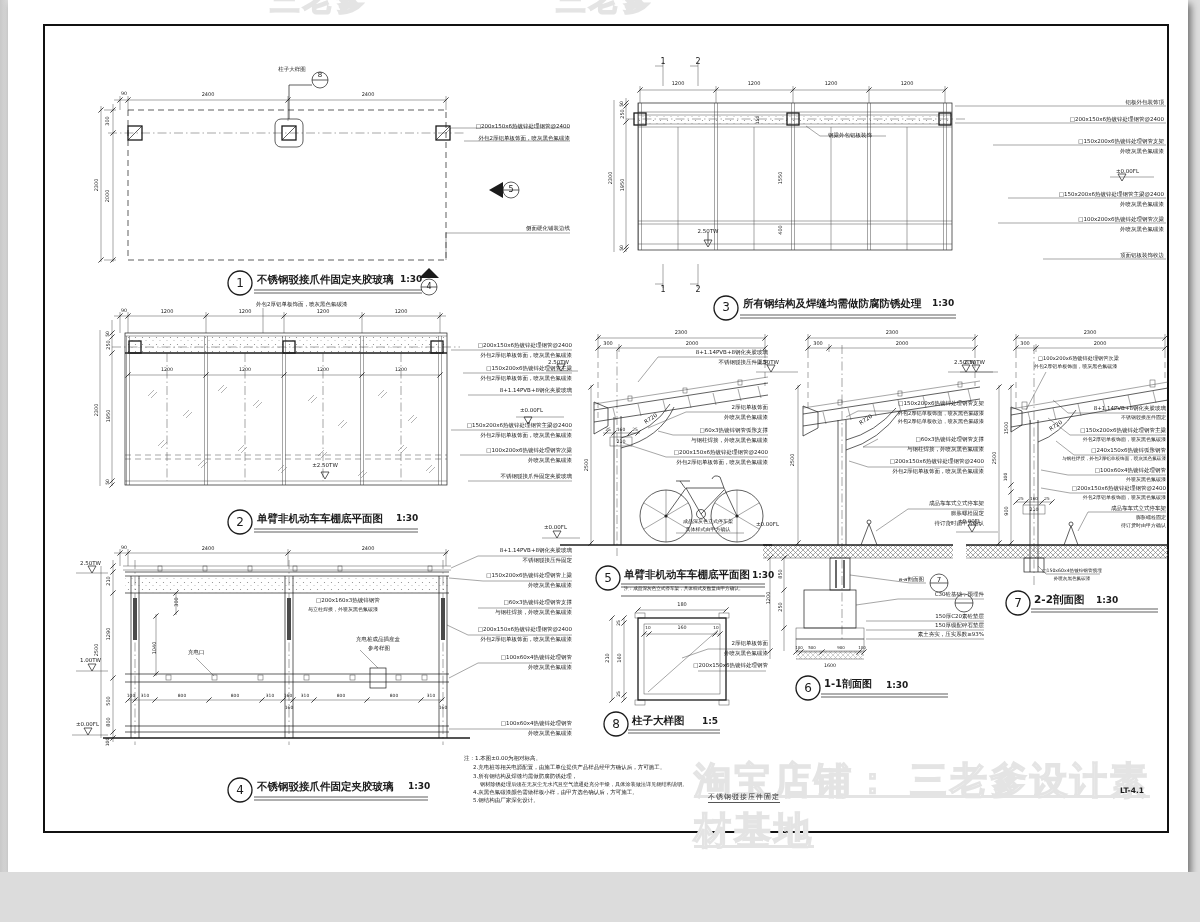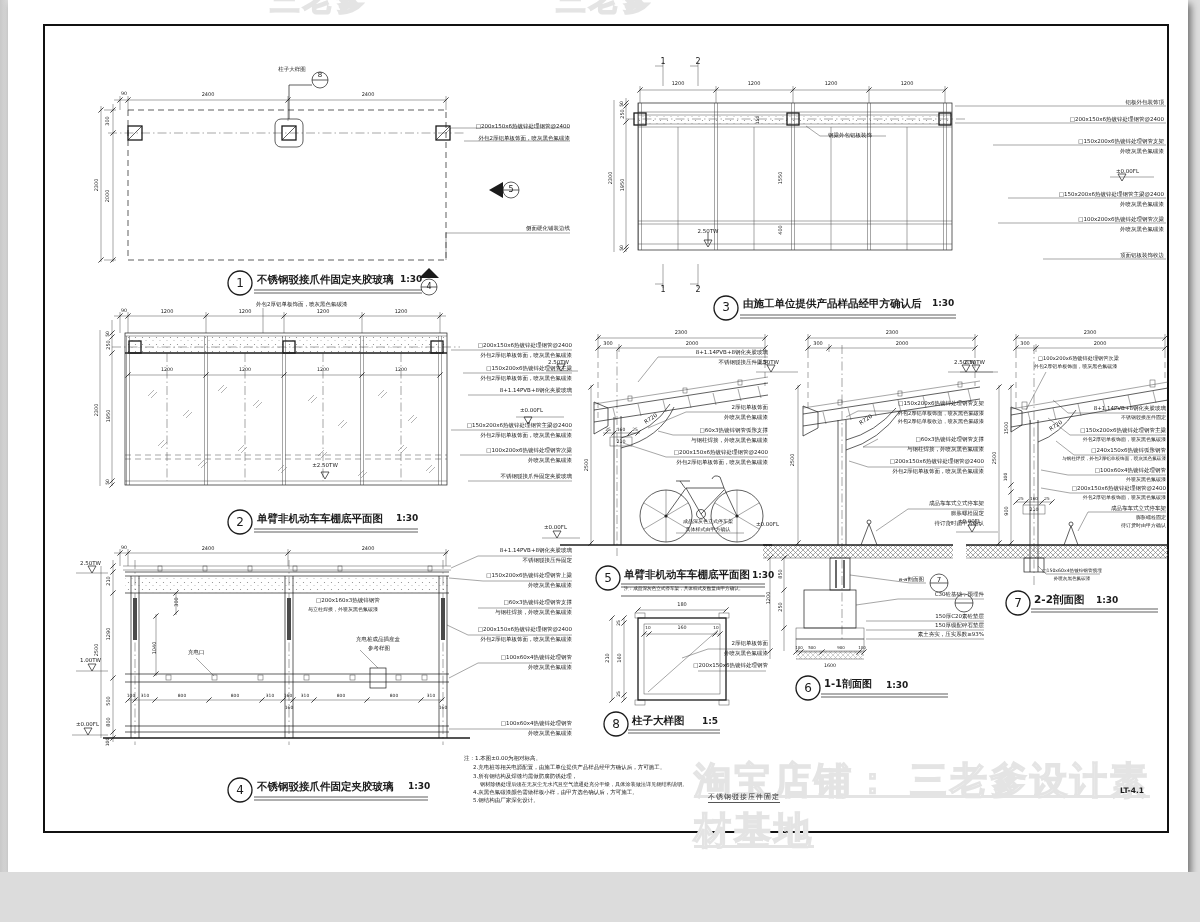--- a/index.html
+++ b/index.html
@@ -499,21 +499,21 @@
       <span class="ann" style="left: 1156px; top: 149px; font-size: 5.5px; transform: translateX(-100%);">外喷灰黑色氟碳漆</span>
       <span class="ann" style="left: 1108px; top: 169px; font-size: 5.5px;">±0.00FL</span>
       <span class="ann" style="left: 1156px; top: 192px; font-size: 5.5px; transform: translateX(-100%);">□150x200x6热镀锌处理钢管主梁@2400</span>
       <span class="ann" style="left: 1156px; top: 202px; font-size: 5.5px; transform: translateX(-100%);">外喷灰黑色氟碳漆</span>
       <span class="ann" style="left: 1156px; top: 217px; font-size: 5.5px; transform: translateX(-100%);">□100x200x6热镀锌处理钢管次梁</span>
       <span class="ann" style="left: 1156px; top: 227px; font-size: 5.5px; transform: translateX(-100%);">外喷灰黑色氟碳漆</span>
       <span class="ann" style="left: 1156px; top: 253px; font-size: 5.5px; transform: translateX(-100%);">顶面铝板装饰收边</span>
       <span class="ann" style="left: 655px; top: 286px; font-size: 8px; transform: translateX(-50%);">1</span>
       <span class="ann" style="left: 690px; top: 286px; font-size: 8px; transform: translateX(-50%);">2</span>
       <span class="ann" style="left: 718px; top: 301px; font-size: 12px; transform: translateX(-50%);">3</span>
-      <span class="ann bold" style="left: 735px; top: 298px; font-size: 10.5px;">由施工单位提供产品样品经甲方确认后</span>
+      <span class="ann bold" style="left: 735px; top: 298px; font-size: 10.5px;">所有钢结构及焊缝均需做防腐防锈处理</span>
       <span class="ann bold" style="left: 924px; top: 299px; font-size: 9px;">1:30</span>
       <span class="ann" style="left: 116px; top: 546px; font-size: 4.8px; transform: translateX(-50%);">90</span>
       <span class="ann" style="left: 200px; top: 546px; font-size: 5px; transform: translateX(-50%);">2400</span>
       <span class="ann" style="left: 360px; top: 546px; font-size: 5px; transform: translateX(-50%);">2400</span>
       <span class="ann" style="left: 72px; top: 561px; font-size: 5.5px;">2.50TW</span>
       <span class="ann" style="left: 72px; top: 658px; font-size: 5.5px;">1.00TW</span>
       <span class="ann" style="left: 68px; top: 722px; font-size: 5.5px;">±0.00FL</span>
       <span class="ann" style="left: 100px; top: 581px; font-size: 5px; transform: translate(-50%, -50%) rotate(-90deg);">210</span>
       <span class="ann" style="left: 100px; top: 634px; font-size: 5px; transform: translate(-50%, -50%) rotate(-90deg);">1290</span>
       <span class="ann" style="left: 100px; top: 701px; font-size: 5px; transform: translate(-50%, -50%) rotate(-90deg);">500</span>

